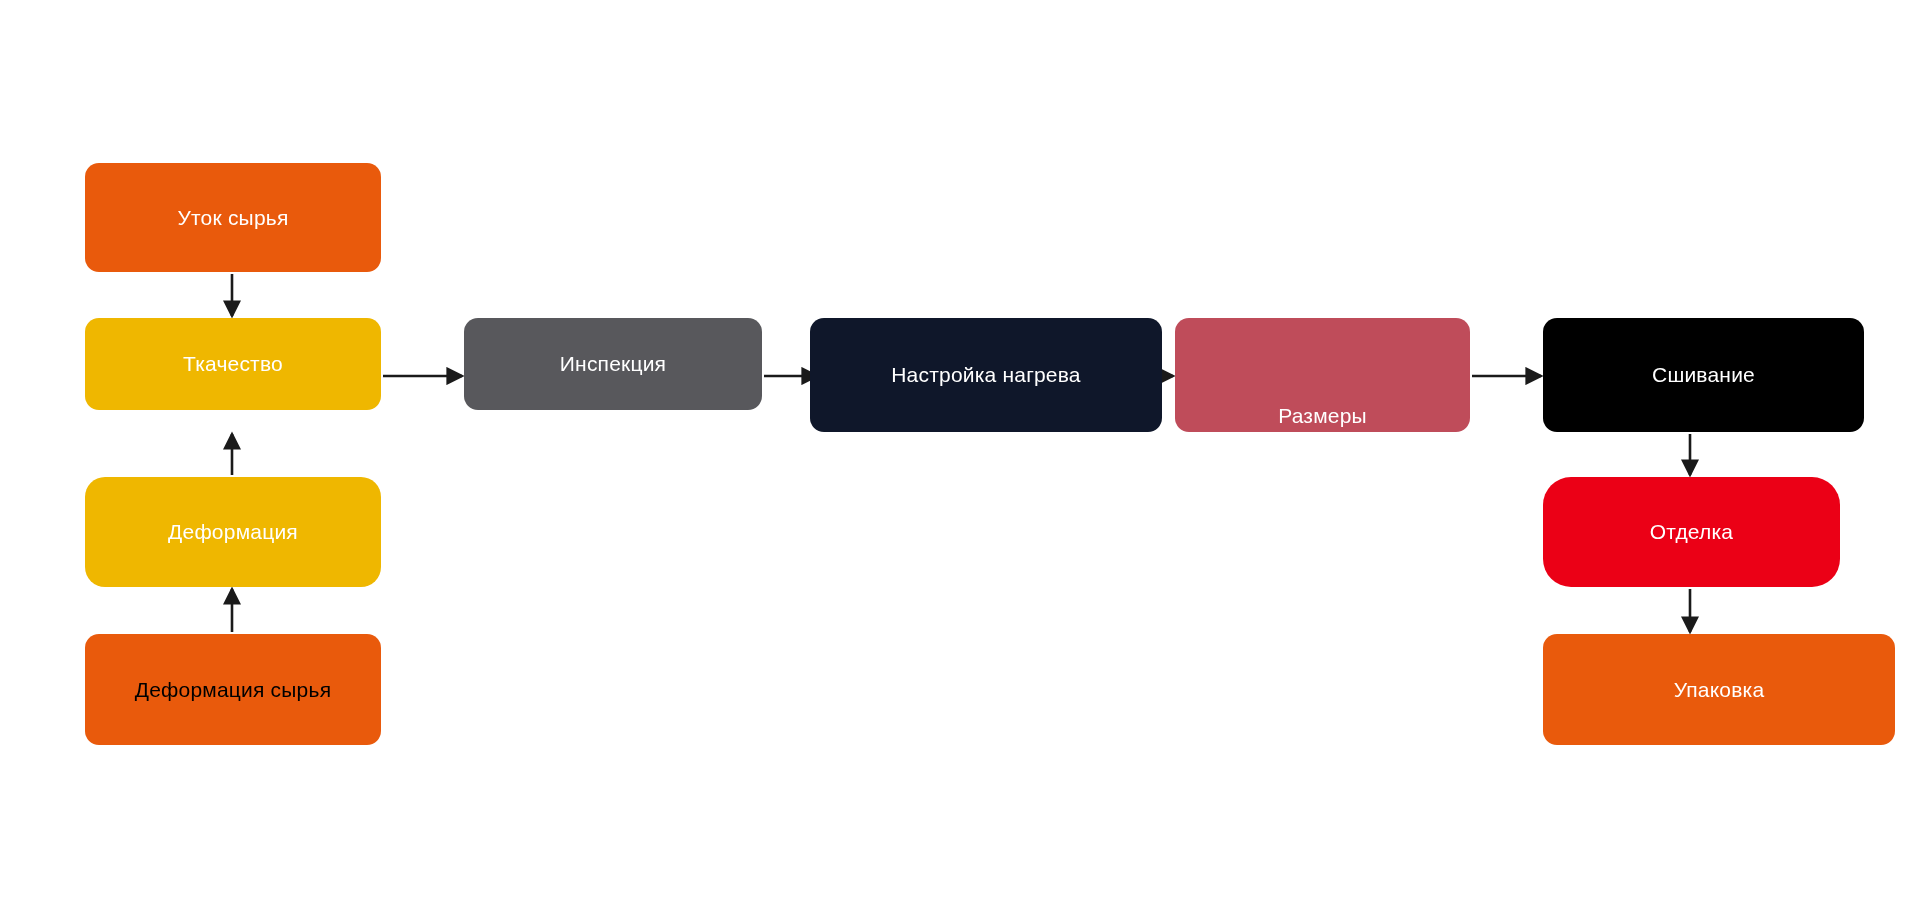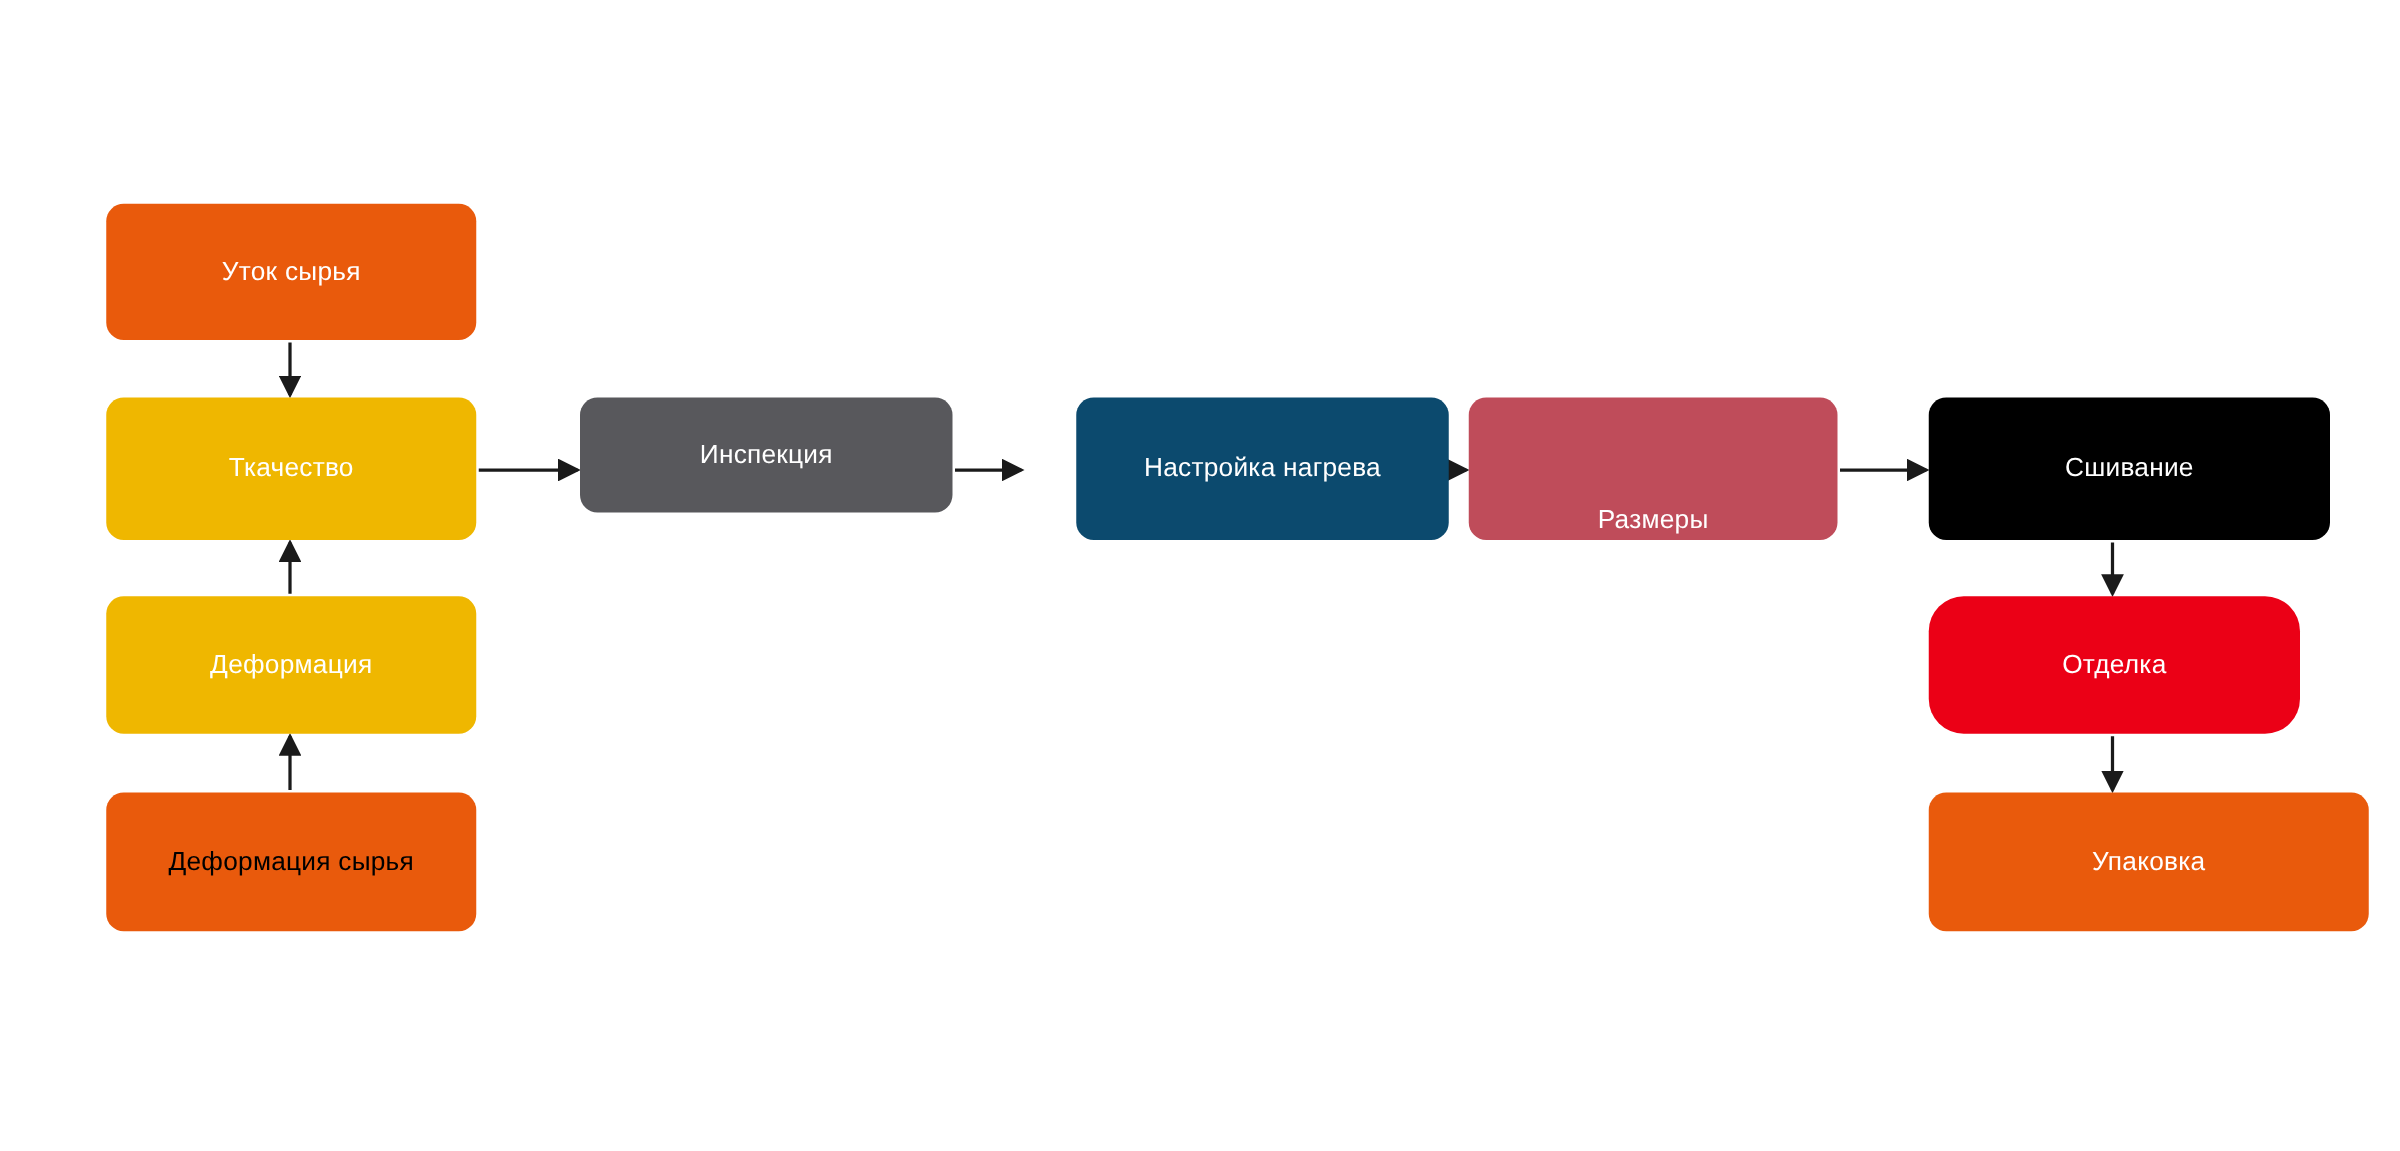--- a/index.html
+++ b/index.html
@@ -68,33 +68,33 @@
         <line x1="1472" y1="376" x2="1541" y2="376" stroke="#1A1A1A" stroke-width="2.6" marker-end="url(#arrowhead)"></line>
         <line x1="1690" y1="434" x2="1690" y2="475" stroke="#1A1A1A" stroke-width="2.6" marker-end="url(#arrowhead)"></line>
         <line x1="1690" y1="589" x2="1690" y2="632" stroke="#1A1A1A" stroke-width="2.6" marker-end="url(#arrowhead)"></line>
       </g>
   </svg>
 
   <div id="nodes-group">
       <div class="node" style="left: 85px; top: 163px; width: 296px; height: 109px; background: rgb(233, 90, 12); color: rgb(255, 255, 255);">
         <span class="node-label">Уток сырья</span>
       </div>
-      <div class="node" style="left: 85px; top: 318px; width: 296px; height: 114px; background: rgb(239, 183, 0); color: rgb(255, 255, 255);">
+      <div class="node" style="left: 85px; top: 318px; width: 296px; height: 92px; background: rgb(239, 183, 0); color: rgb(255, 255, 255);">
         <span class="node-label">Ткачество</span>
       </div>
-      <div class="node" style="left: 85px; top: 477px; width: 296px; height: 110px; background: rgb(239, 183, 0); color: rgb(255, 255, 255);">
+      <div class="node" style="left: 85px; top: 477px; width: 296px; height: 110px; background: rgb(239, 183, 0); color: rgb(255, 255, 255); border-radius: 20px;">
         <span class="node-label">Деформация</span>
       </div>
       <div class="node" style="left: 85px; top: 634px; width: 296px; height: 111px; background: rgb(233, 90, 12); color: #000000;">
         <span class="node-label">Деформация сырья</span>
       </div>
       <div class="node" style="left: 464px; top: 318px; width: 298px; height: 92px; background: rgb(88, 88, 92); color: rgb(255, 255, 255);">
         <span class="node-label">Инспекция</span>
       </div>
-      <div class="node" style="left: 861px; top: 318px; width: 298px; height: 114px; background: #0c4a6e; color: rgb(255, 255, 255);">
+      <div class="node" style="left: 810px; top: 318px; width: 352px; height: 114px; background: #0f172a; color: rgb(255, 255, 255);">
         <span class="node-label">Настройка нагрева</span>
       </div>
       <div class="node" style="left: 1175px; top: 318px; width: 295px; height: 114px; background: rgb(191, 76, 90); color: rgb(255, 255, 255); align-items: flex-end;">
         <span class="node-label">Размеры</span>
       </div>
       <div class="node" style="left: 1543px; top: 318px; width: 321px; height: 114px; background: #000000; color: rgb(255, 255, 255);">
         <span class="node-label">Сшивание</span>
       </div>
       <div class="node" style="left: 1543px; top: 477px; width: 297px; height: 110px; background: rgb(235, 0, 22); color: rgb(255, 255, 255); border-radius: 28px;">
         <span class="node-label">Отделка</span>

